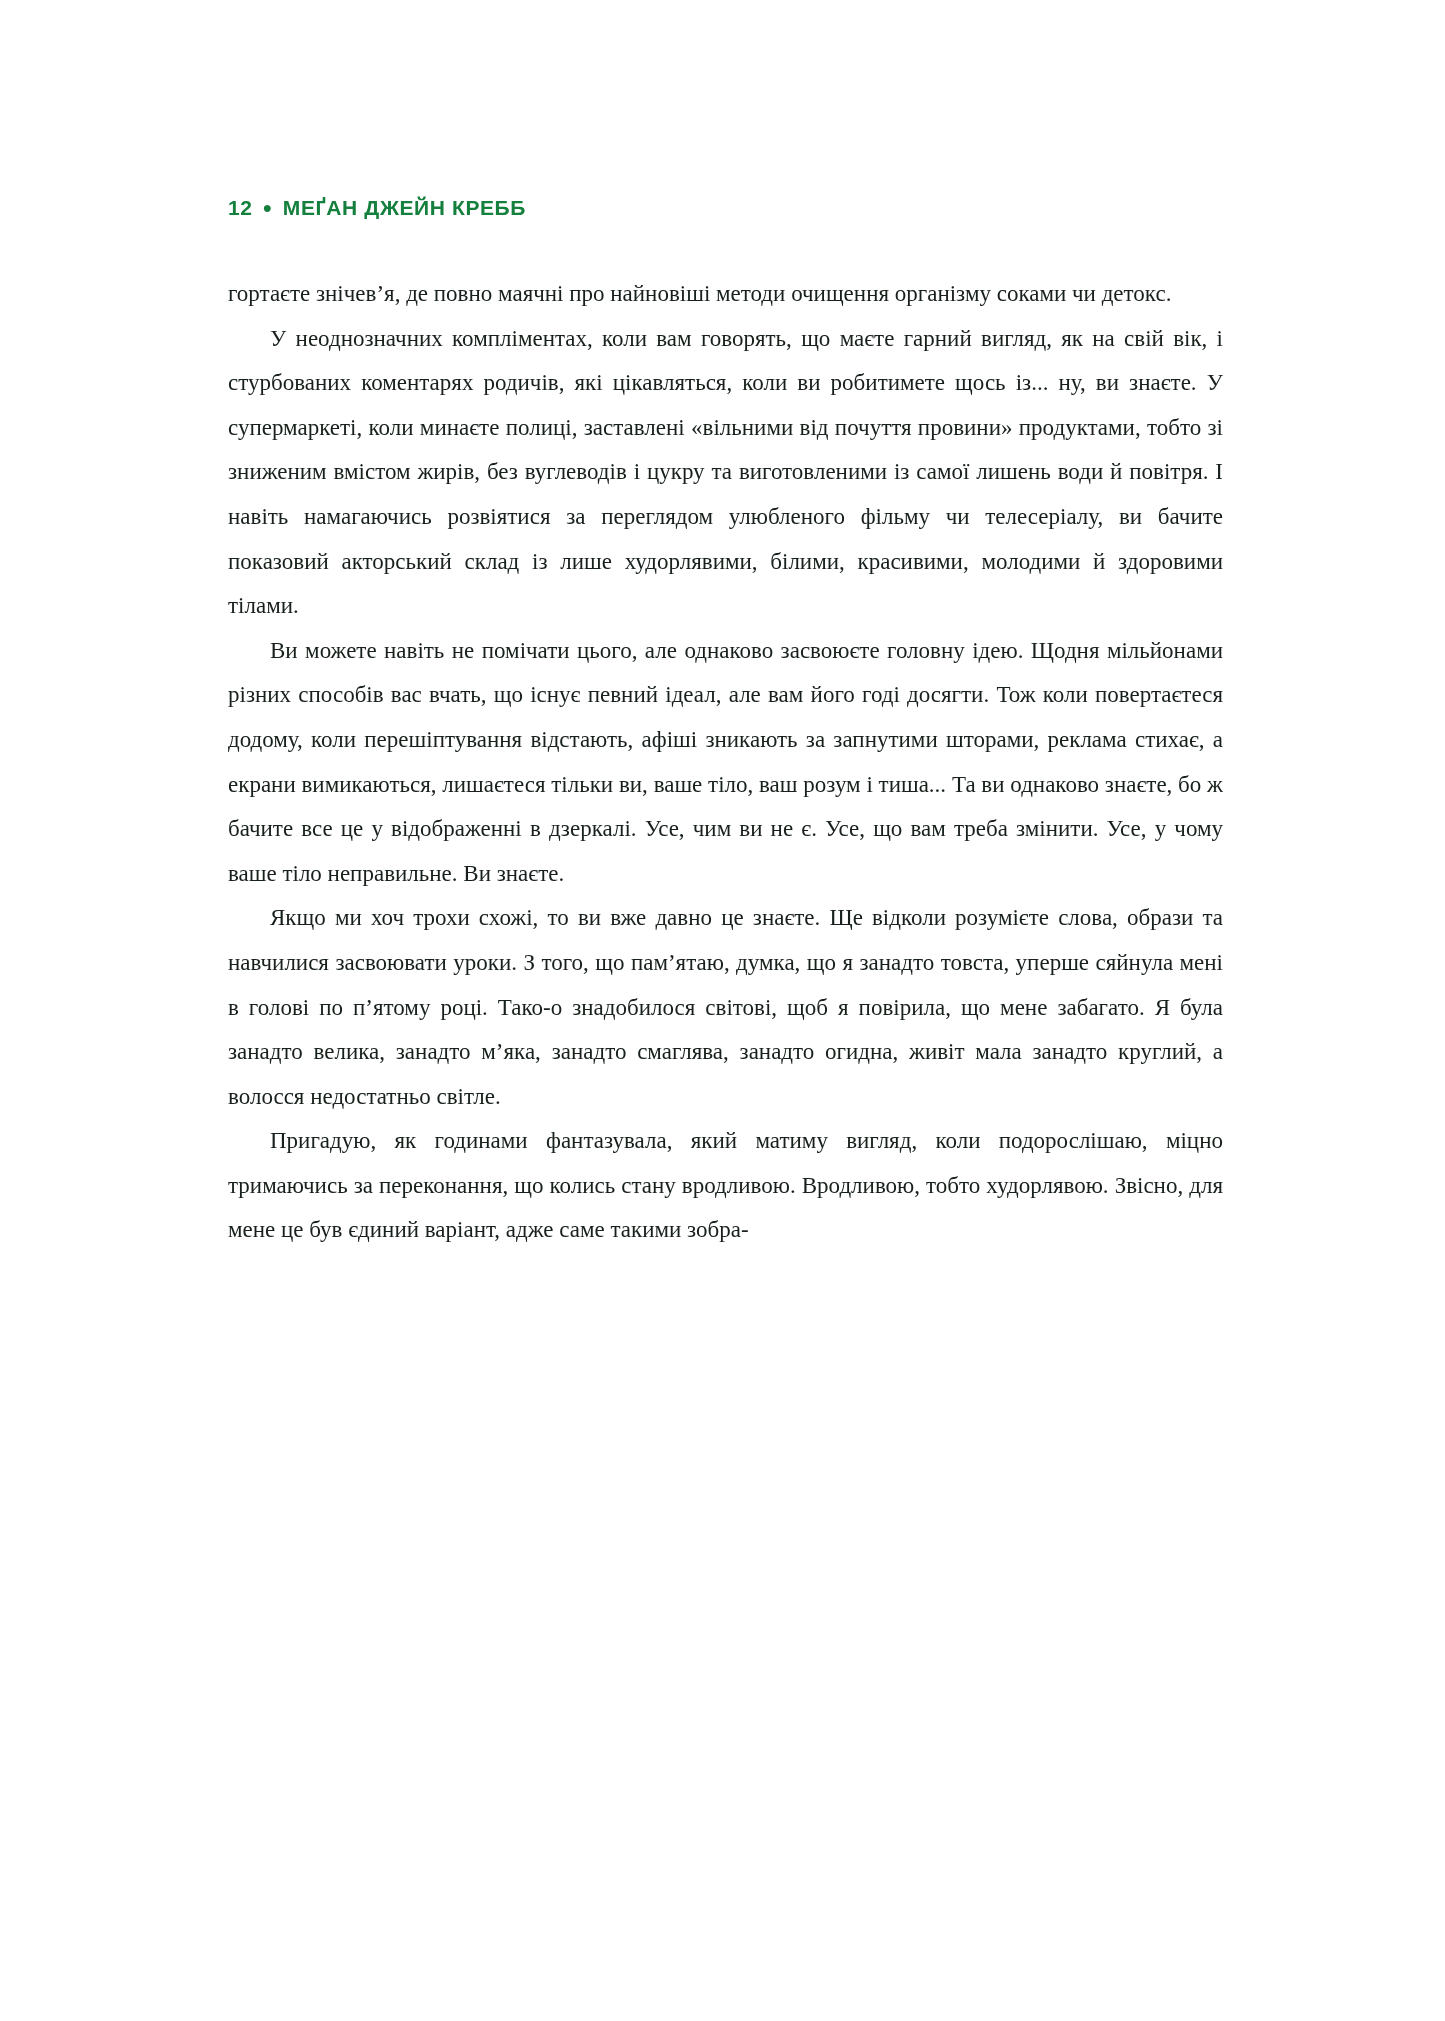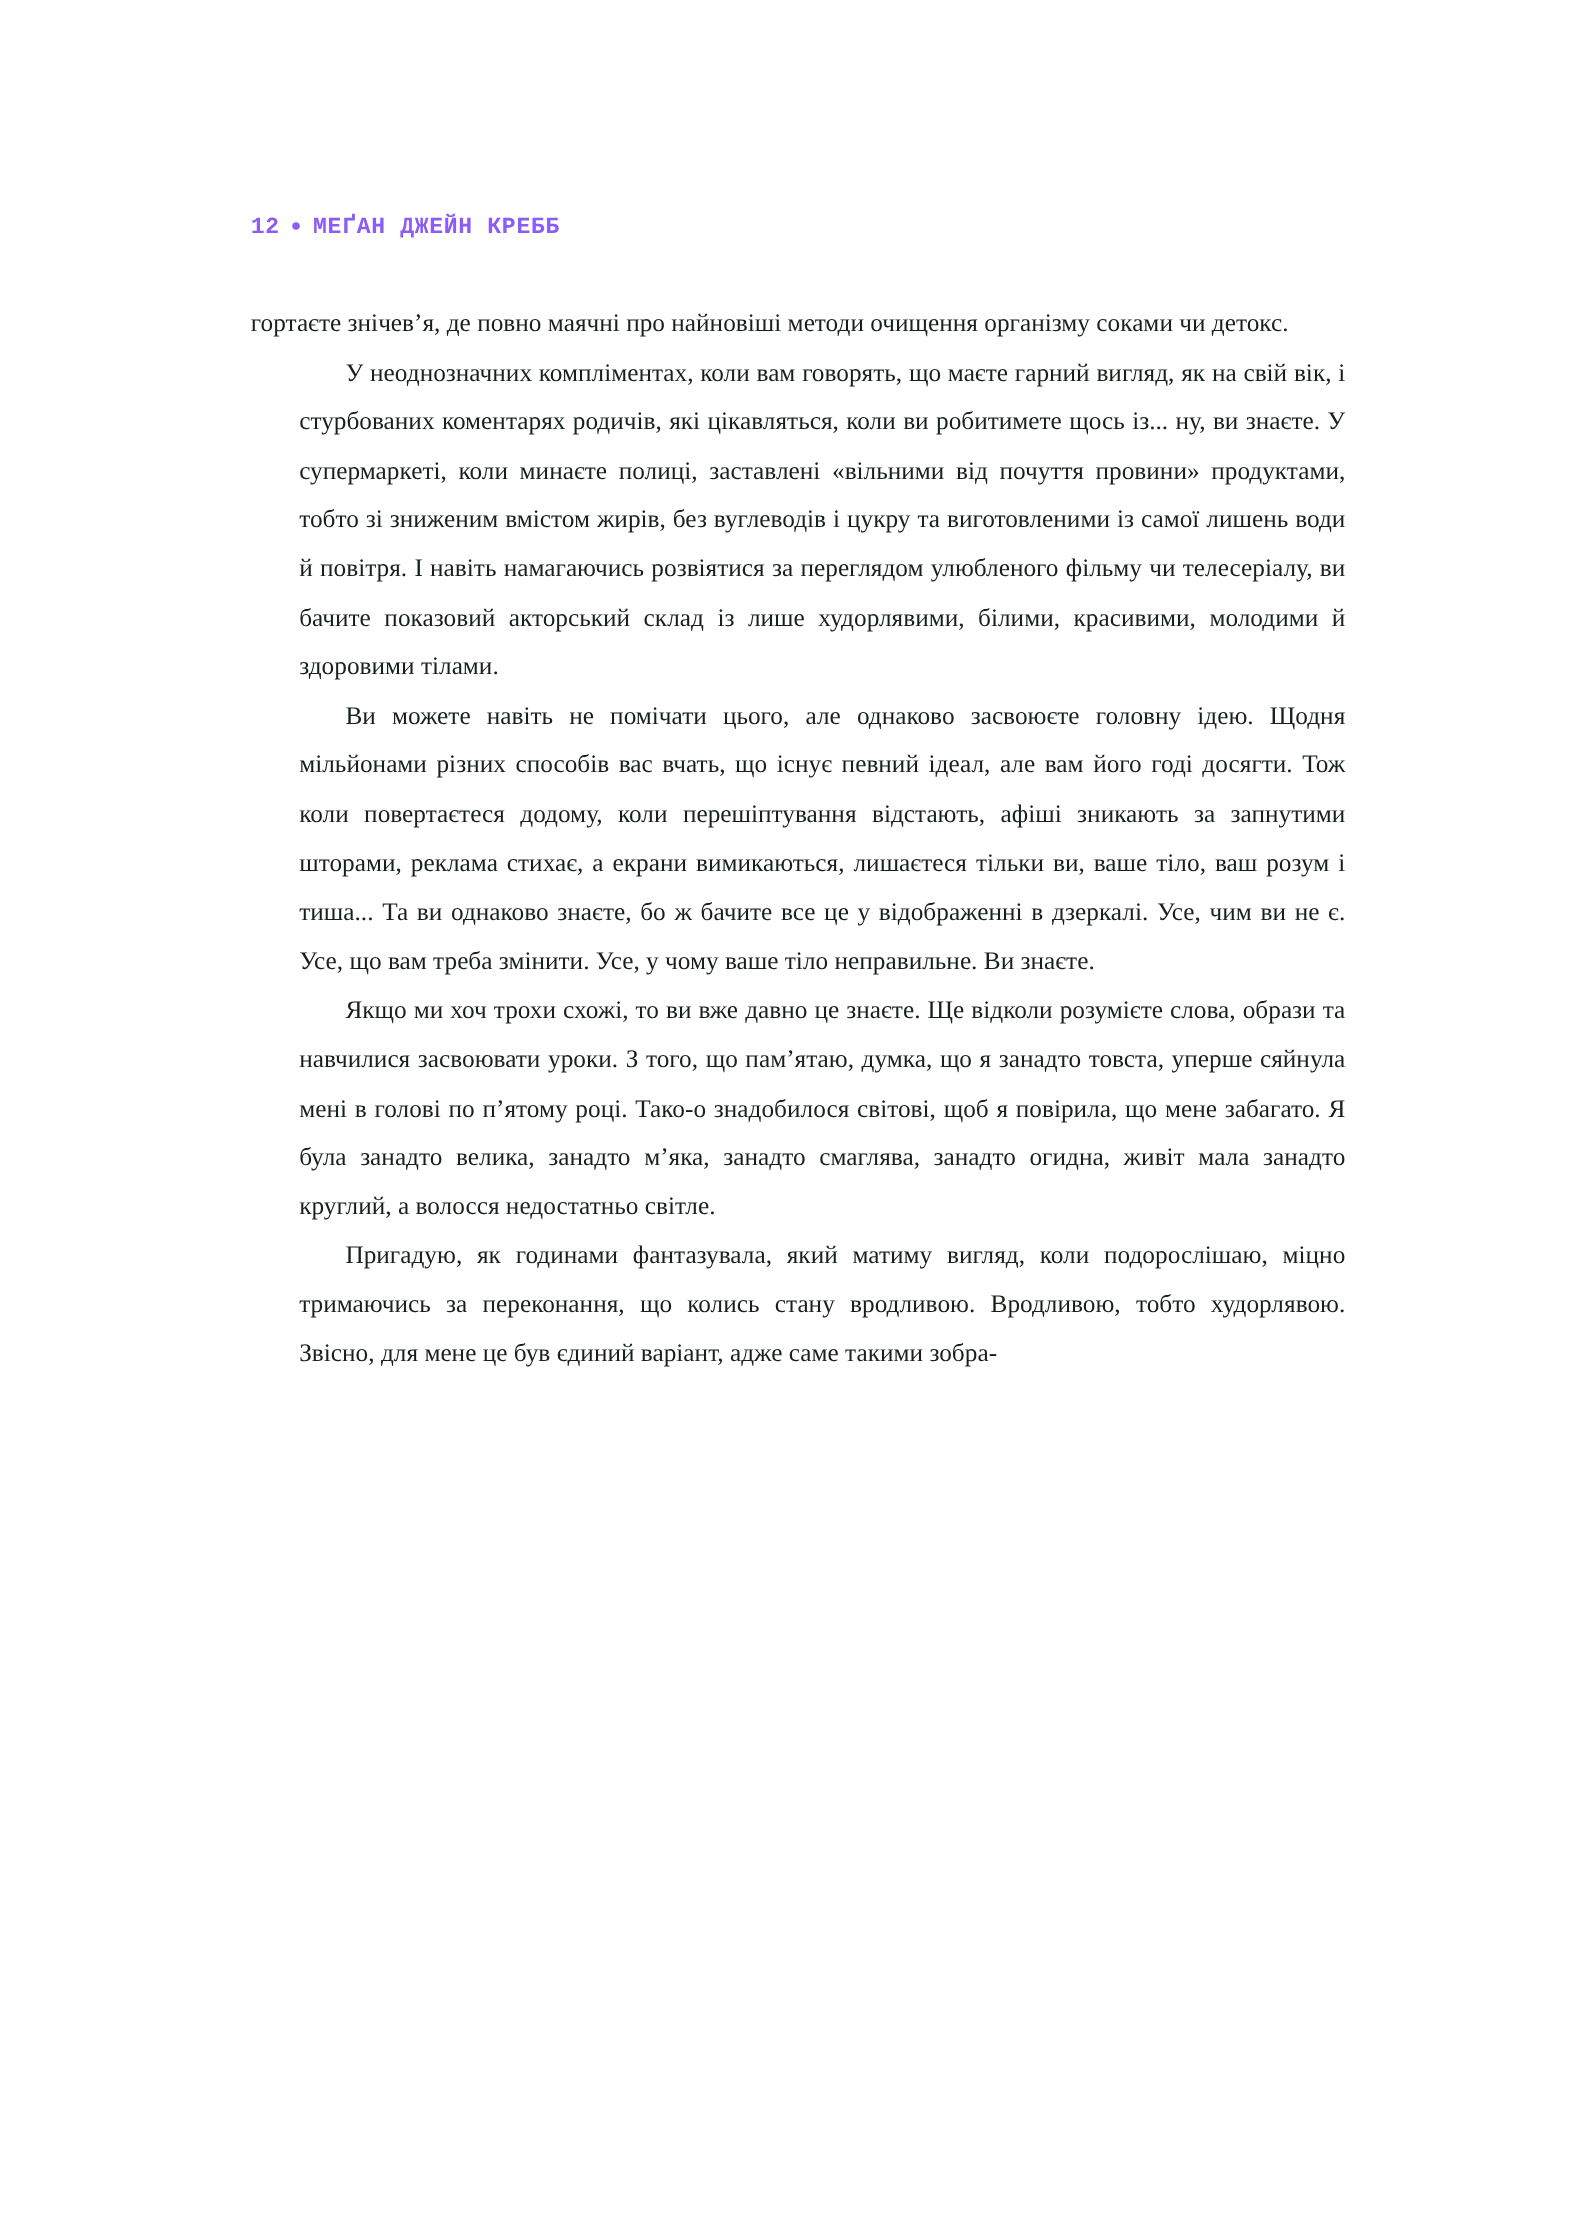--- a/index.html
+++ b/index.html
@@ -23,25 +23,25 @@
     width: 1445px;
     height: 2021px;
     background: #ffffff;
   }
 
   .running-head {
     position: absolute;
     left: 228px;
     top: 196px;
     width: 1000px;
-    font-family: Liberation Mono, monospace;
+    font-family: Liberation Sans, sans-serif;
     font-size: 21px;
     font-weight: 700;
     letter-spacing: 0.6px;
-    color: #8b5cf6;
+    color: #15803d;
     white-space: nowrap;
   }
   .running-head .folio {
     font-weight: 700;
   }
   .running-head .sep {
     display: inline-block;
     margin: 0 10px 0 10px;
     font-size: 16px;
     vertical-align: 2px;
@@ -61,21 +61,20 @@
     margin: 0;
     font-size: 23px;
     line-height: 44.6px;
     text-align: justify;
     text-justify: inter-word;
     color: #17201a;
     hyphens: manual;
   }
   .para + .para {
     text-indent: 42px;
-    margin-left: 44px;
   }
   .para.first {
     text-indent: 0;
   }
 
   
 </style>
 </head>
 <body>
 

